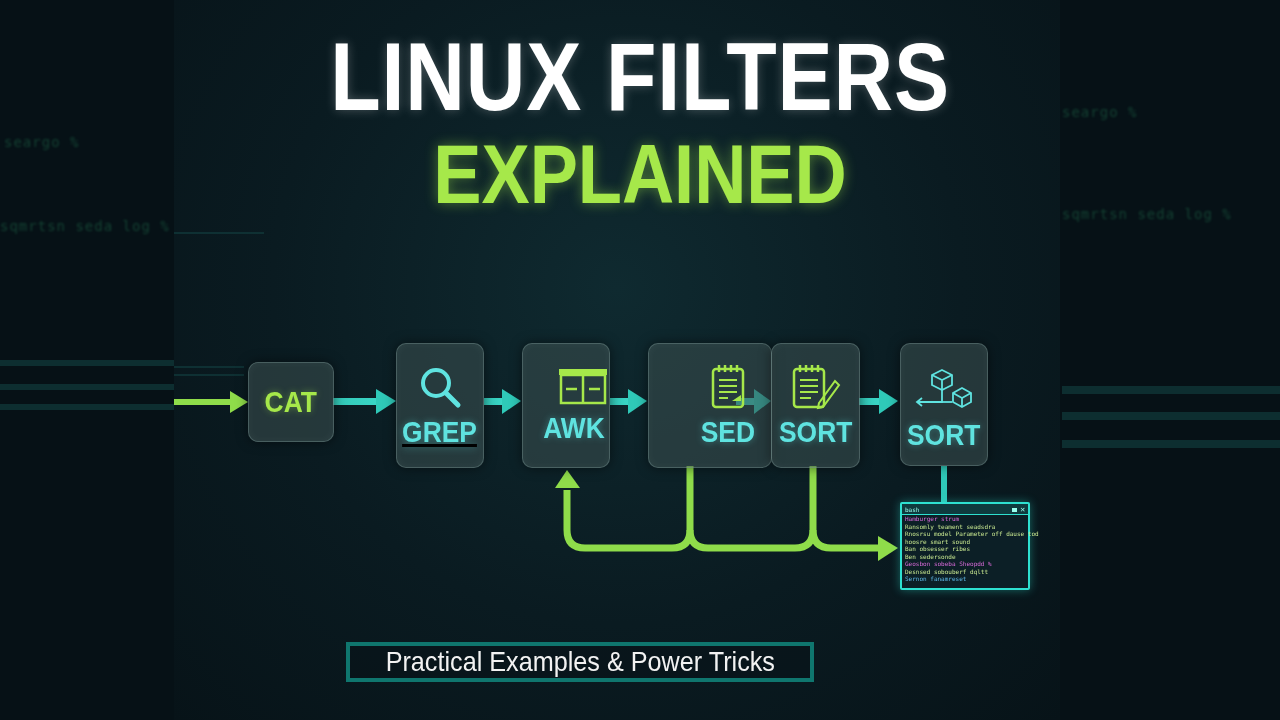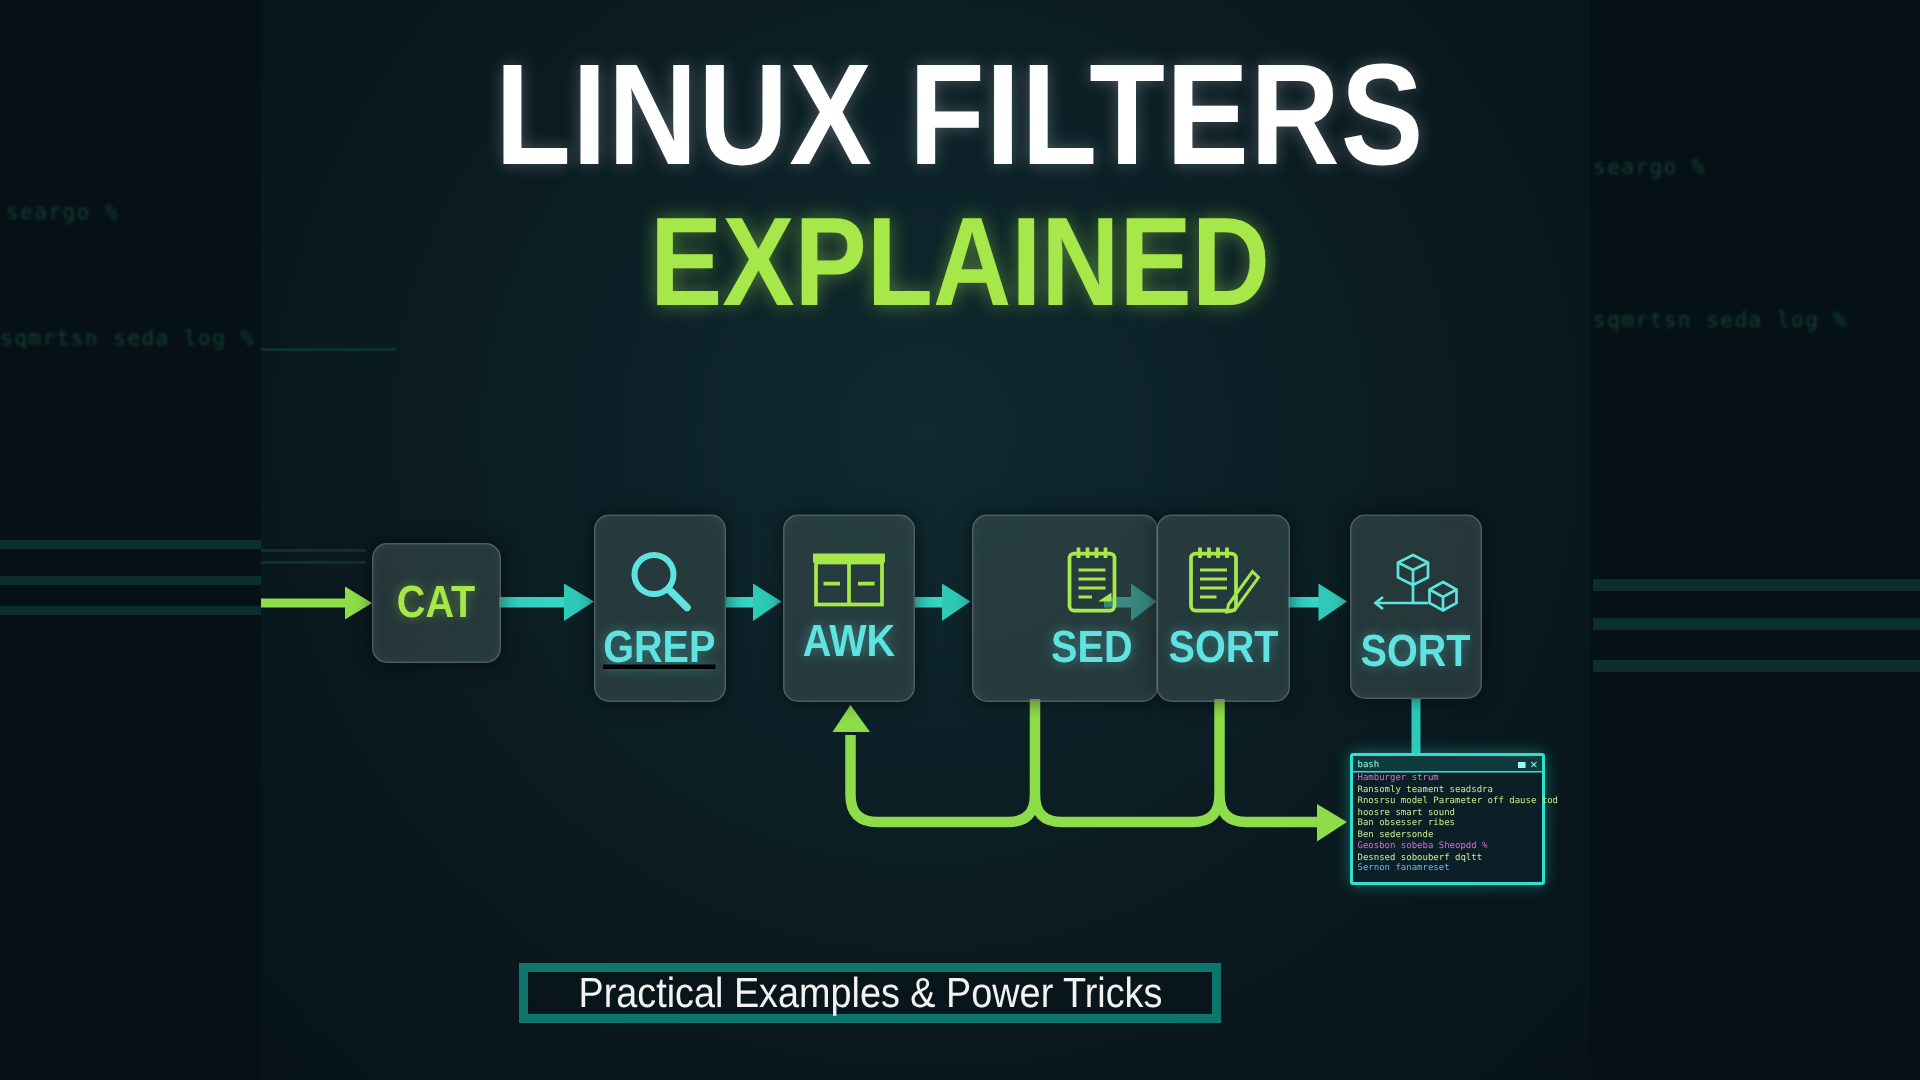--- a/index.html
+++ b/index.html
@@ -55,21 +55,21 @@
     background:#0c1f26; border:2px solid #2ee0d0; border-radius:2px;
     box-shadow:0 0 10px rgba(46,224,208,0.4);
     font-family:"DejaVu Sans Mono", monospace; font-size:6px;
   }
   .term .bar { height:10px; background:#0f3a3e; border-bottom:1px solid #2ee0d0;
     display:flex; align-items:center; justify-content:space-between; padding:0 3px; color:#9fe; }
   .term .line { padding-left:3px; line-height:7.5px; white-space:nowrap; }
 
   .subtitle {
     position:absolute; left:346px; top:642px; width:468px; height:40px;
-    border:6px solid #0f766e; box-sizing:border-box;
+    border:4px solid #0f766e; box-sizing:border-box;
     display:flex; align-items:center; justify-content:center;
     color:#f2f2f2; font-size:28px; background:rgba(8,20,26,0.7);
   }
   .subtitle span { transform:scaleX(0.9); display:inline-block; }
 </style>
 </head>
 <body>
 
 <div class="bg-side bg-left"></div>
 <div class="bg-side bg-right"></div>
@@ -133,21 +133,21 @@
 </div>
 
 <div class="box" style="left:396px; top:343px; width:86px; height:123px;text-decoration:underline;">
   <svg width="48" height="48" viewBox="0 0 48 48">
     <circle cx="20" cy="20" r="13" fill="none" stroke="#5fe3e0" stroke-width="4"></circle>
     <line x1="30" y1="30" x2="42" y2="42" stroke="#5fe3e0" stroke-width="5" stroke-linecap="round"></line>
   </svg>
   <span class="label cyan">GREP</span>
 </div>
 
-<div class="box" style="left:522px; top:343px; width:86px; height:123px;">
+<div class="box" style="left:522px; top:343px; width:86px; height:123px;align-items:flex-end;">
   <svg width="52" height="40" viewBox="0 0 52 40">
     <rect x="2" y="2" width="48" height="6" fill="#a6e84a"></rect>
     <rect x="4" y="8" width="44" height="28" fill="none" stroke="#a6e84a" stroke-width="2.5"></rect>
     <line x1="26" y1="8" x2="26" y2="36" stroke="#a6e84a" stroke-width="2.5"></line>
     <line x1="9" y1="22" x2="20" y2="22" stroke="#a6e84a" stroke-width="2.5"></line>
     <line x1="32" y1="22" x2="43" y2="22" stroke="#a6e84a" stroke-width="2.5"></line>
   </svg>
   <span class="label cyan">AWK</span>
 </div>
 

